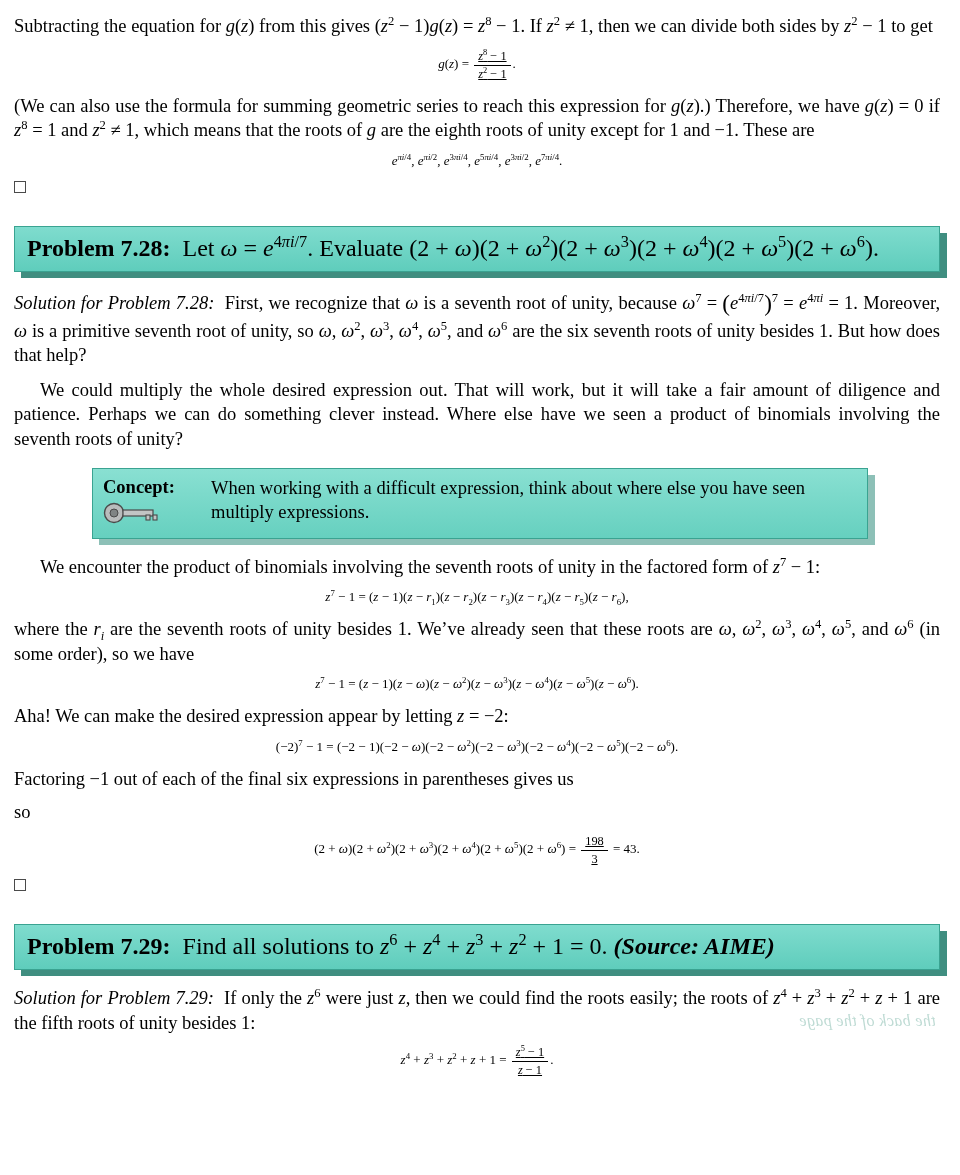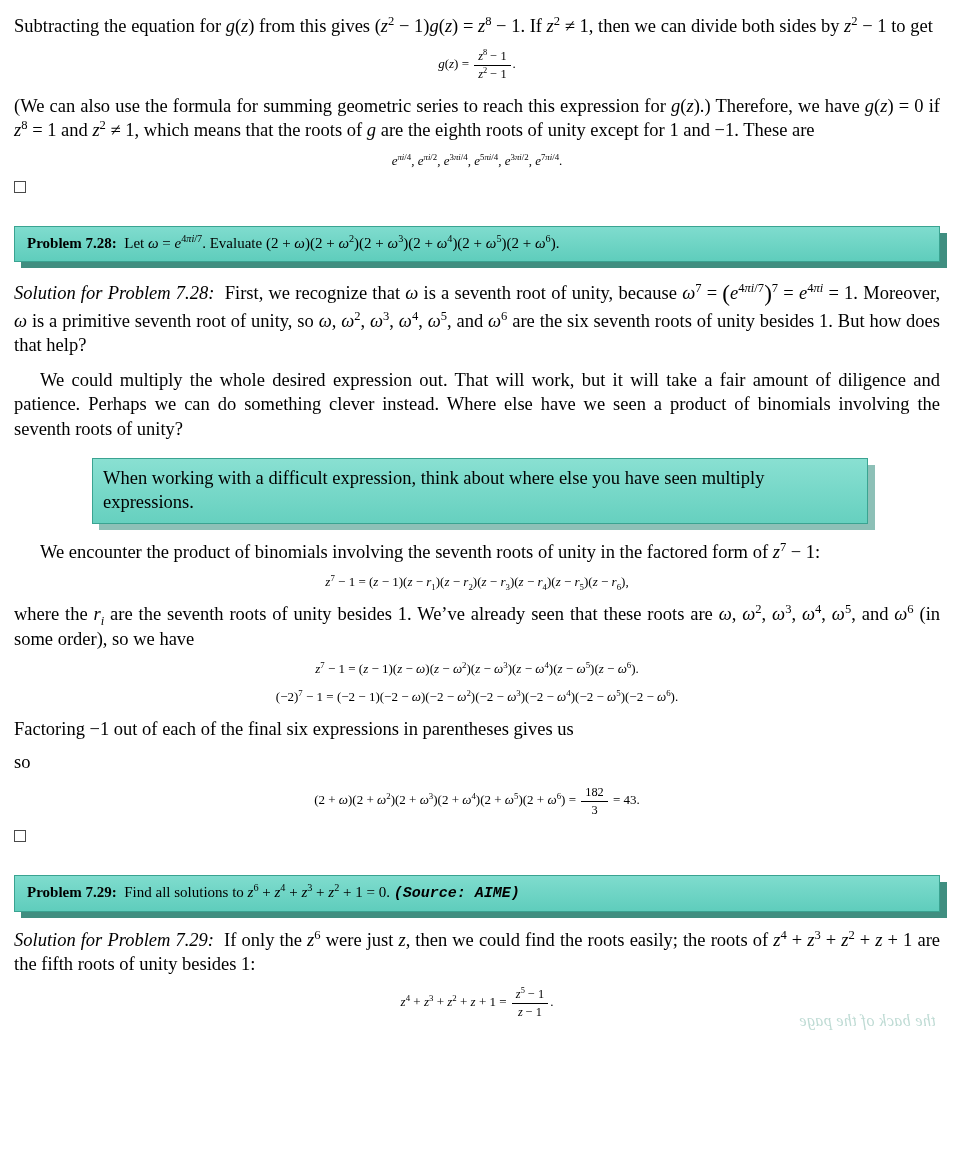--- a/index.html
+++ b/index.html
@@ -53,20 +53,21 @@
   .display {
     text-align: center;
     margin: 10px 0 12px 0;
     font-size: 13px;
   }
   .frac {
     display: inline-block;
     vertical-align: middle;
     font-size: 0.95em;
     margin: 0 2px;
+    text-decoration: underline;
   }
   .frac .num {
     display: block;
     padding: 0 4px 1px 4px;
     border-bottom: 1.1px solid #000;
   }
   .frac .den {
     display: block;
     padding: 1px 4px 0 4px;
   }
@@ -95,30 +96,29 @@
     bottom: -6px;
     background: #1f7a6a;
     opacity: 0.85;
   }
   .problem-box {
     position: relative;
     background: #6fd6c6;
     background: linear-gradient(to bottom, #7fdcce 0%, #5fcdbc 100%);
     border: 1px solid #3aa391;
     padding: 8px 12px 9px 12px;
-    font-size: 15px;
+    font-size: 24px;
     margin-top: 30px;
   }
   .problem-label {
     font-weight: bold;
   }
   .source {
     font-style: italic;
     font-weight: bold;
-    font-family: Liberation Mono, monospace;
   }
 
   
   .concept-wrap {
     position: relative;
     margin: 16px 0 16px 0;
     left: 78px;
     width: 776px;
   }
   .concept-shadow {
@@ -215,56 +215,71 @@
       <span class="it">Solution for Problem 7.28:</span>&nbsp;&nbsp;First, we recognize that <span class="math">ω</span> is a seventh root of unity, because <span class="math">ω</span><sup>7</sup> = <span style="font-size:1.25em;vertical-align:-0.07em;">(</span><span class="math">e</span><sup>4<span class="math">πi</span>/7</sup><span style="font-size:1.25em;vertical-align:-0.07em;">)</span><sup>7</sup> = <span class="math">e</span><sup>4<span class="math">πi</span></sup> = 1. Moreover, <span class="math">ω</span> is a primitive seventh root of unity, so <span class="math">ω</span>, <span class="math">ω</span><sup>2</sup>, <span class="math">ω</span><sup>3</sup>, <span class="math">ω</span><sup>4</sup>, <span class="math">ω</span><sup>5</sup>, and <span class="math">ω</span><sup>6</sup> are the six seventh roots of unity besides 1. But how does that help?
     </p>
 
     <p class="body-text indent mtop">
       We could multiply the whole desired expression out. That will work, but it will take a fair amount of diligence and patience. Perhaps we can do something clever instead. Where else have we seen a product of binomials involving the seventh roots of unity?
     </p>
 
     <div class="concept-wrap">
       <div class="concept-shadow"></div>
       <div class="concept-box">
+        <div class="concept-left">
+          <div class="concept-label">Concept:</div>
+          <div class="key-icon">
+            <svg width="62" height="22" viewBox="0 0 62 22" xmlns="http://www.w3.org/2000/svg">
+              <circle cx="11" cy="11" r="9.5" fill="#b9bcbc" stroke="#4a4a4a" stroke-width="1.4"></circle>
+              <circle cx="11" cy="11" r="4" fill="#7f8484" stroke="#4a4a4a" stroke-width="1"></circle>
+              <rect x="20" y="8" width="30" height="6" fill="#c2c5c5" stroke="#4a4a4a" stroke-width="1.2"></rect>
+              <rect x="43" y="13" width="4" height="5" fill="#c2c5c5" stroke="#4a4a4a" stroke-width="1.1"></rect>
+              <rect x="50" y="13" width="4" height="5" fill="#c2c5c5" stroke="#4a4a4a" stroke-width="1.1"></rect>
+            </svg>
+          </div>
+        </div>
         <div class="concept-text">When working with a difficult expression, think about where else you have seen multiply expressions.</div>
       </div>
     </div>
 
     <p class="body-text indent mtop">
       We encounter the product of binomials involving the seventh roots of unity in the factored form of <span class="math">z</span><sup>7</sup> − 1:
     </p>
 
     <div class="display">
       <span class="math">z</span><sup>7</sup> − 1 = (<span class="math">z</span> − 1)(<span class="math">z</span> − <span class="math">r</span><sub>1</sub>)(<span class="math">z</span> − <span class="math">r</span><sub>2</sub>)(<span class="math">z</span> − <span class="math">r</span><sub>3</sub>)(<span class="math">z</span> − <span class="math">r</span><sub>4</sub>)(<span class="math">z</span> − <span class="math">r</span><sub>5</sub>)(<span class="math">z</span> − <span class="math">r</span><sub>6</sub>),
     </div>
 
     <p class="body-text">
       where the <span class="math">r<sub>i</sub></span> are the seventh roots of unity besides 1. We’ve already seen that these roots are <span class="math">ω</span>, <span class="math">ω</span><sup>2</sup>, <span class="math">ω</span><sup>3</sup>, <span class="math">ω</span><sup>4</sup>, <span class="math">ω</span><sup>5</sup>, and <span class="math">ω</span><sup>6</sup> (in some order), so we have
     </p>
 
     <div class="display">
       <span class="math">z</span><sup>7</sup> − 1 = (<span class="math">z</span> − 1)(<span class="math">z</span> − <span class="math">ω</span>)(<span class="math">z</span> − <span class="math">ω</span><sup>2</sup>)(<span class="math">z</span> − <span class="math">ω</span><sup>3</sup>)(<span class="math">z</span> − <span class="math">ω</span><sup>4</sup>)(<span class="math">z</span> − <span class="math">ω</span><sup>5</sup>)(<span class="math">z</span> − <span class="math">ω</span><sup>6</sup>).
     </div>
 
+    <p class="body-text">
+      Aha! We can make the desired expression appear by letting <span class="math">z</span> = −2:
+    </p>
 
     <div class="display">
       (−2)<sup>7</sup> − 1 = (−2 − 1)(−2 − <span class="math">ω</span>)(−2 − <span class="math">ω</span><sup>2</sup>)(−2 − <span class="math">ω</span><sup>3</sup>)(−2 − <span class="math">ω</span><sup>4</sup>)(−2 − <span class="math">ω</span><sup>5</sup>)(−2 − <span class="math">ω</span><sup>6</sup>).
     </div>
 
     <p class="body-text">
       Factoring −1 out of each of the final six expressions in parentheses gives us
     </p>
 
 
     <p class="body-text">so</p>
 
     <div class="display">
       (2 + <span class="math">ω</span>)(2 + <span class="math">ω</span><sup>2</sup>)(2 + <span class="math">ω</span><sup>3</sup>)(2 + <span class="math">ω</span><sup>4</sup>)(2 + <span class="math">ω</span><sup>5</sup>)(2 + <span class="math">ω</span><sup>6</sup>) =
       <span class="frac">
-        <span class="num">182</span>
+        <span class="num">198</span>
         <span class="den">3</span>
       </span>
       = 43.
     </div>
 
     <div class="qed"><span class="qed-box"></span></div>
 
     <div class="problem-wrap">
       <div class="problem-shadow"></div>
       <div class="problem-box">

